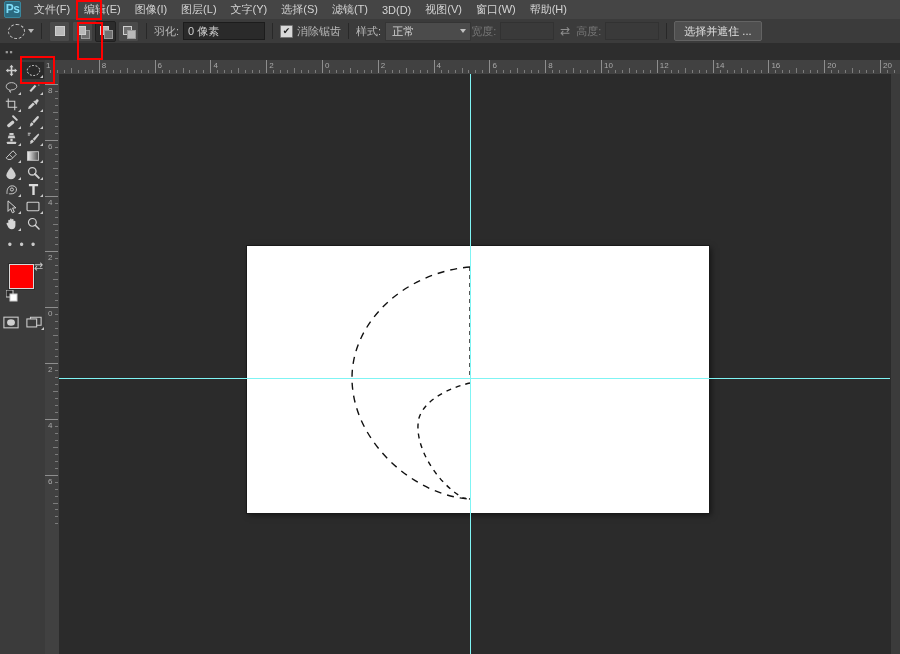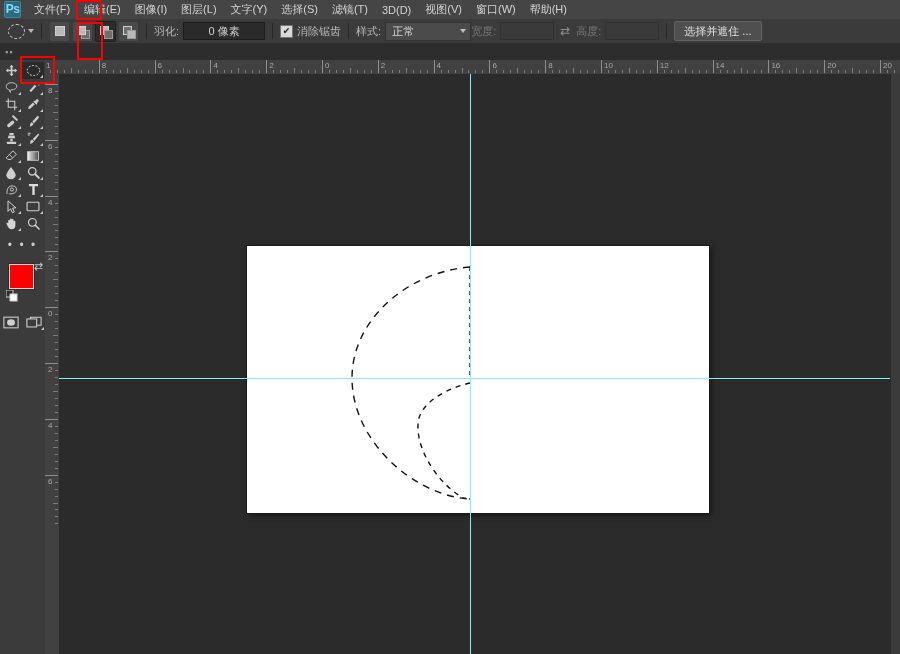--- a/index.html
+++ b/index.html
@@ -208,21 +208,21 @@
         <div class="twosq">
           <div class="sq-a" style="background:#6f6f6f;"></div>
             <div class="sq-b" style="background:#b9b9b9;"></div>
         </div>
       </div>
     </div>
 
     <div class="opt-sep"></div>
 
     <span class="optlabel">羽化:</span>
-    <span class="optfield" style="width:72px;text-align:center;">0 像素</span>
+    <span class="optfield" style="width:72px;">0 像素</span>
 
     <div class="opt-sep"></div>
 
     <span class="chk">✔</span>
     <span class="optlabel">消除锯齿</span>
 
     <div class="opt-sep"></div>
 
     <span class="optlabel">样式:</span>
     <span class="selectbox">

